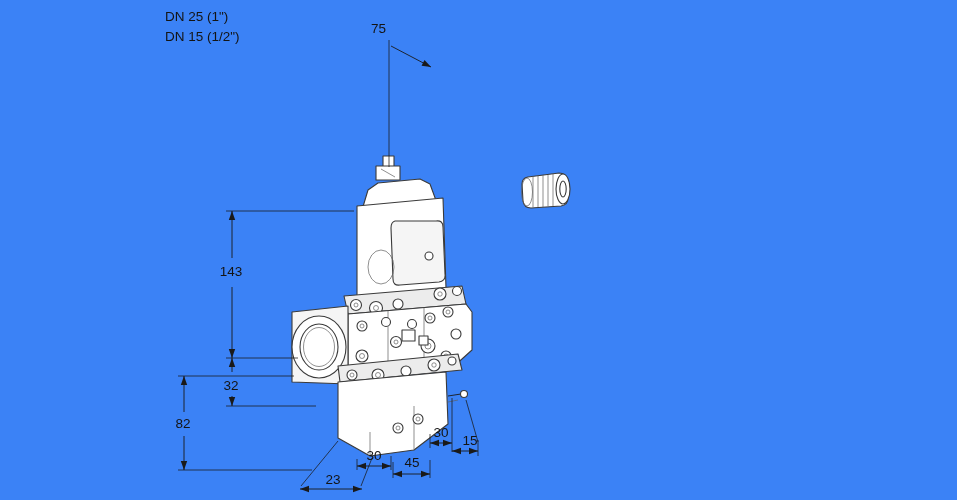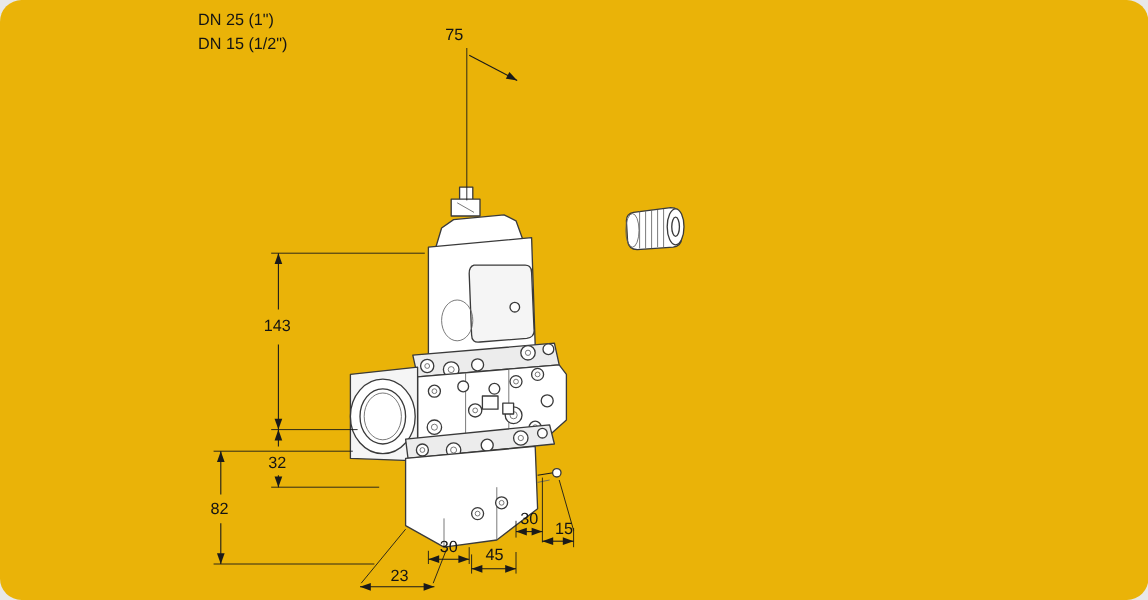--- a/index.html
+++ b/index.html
@@ -1,22 +1,21 @@
 <!DOCTYPE html>
 <html><head>
 <meta charset="utf-8">
 <style>
   html,body{margin:0;padding:0;background:#e8e8e8;}
   .stage{
     position:relative;
     width:957px;height:500px;
-    background:#eab308;
+    background:#3b82f6;
     overflow:hidden;
     font-family:"Liberation Sans", sans-serif;
-    border-radius:18px;
   }
   svg{display:block;}
   .dt{
     font-family:"Liberation Sans", sans-serif;
     font-size:13.5px;
     fill:#141414;
   }
   .outline{stroke:#3a3a3a;stroke-width:1.1;fill:#ffffff;stroke-linejoin:round;stroke-linecap:round;}
   .face{fill:#ececec;}
   .face2{fill:#f5f5f5;}

